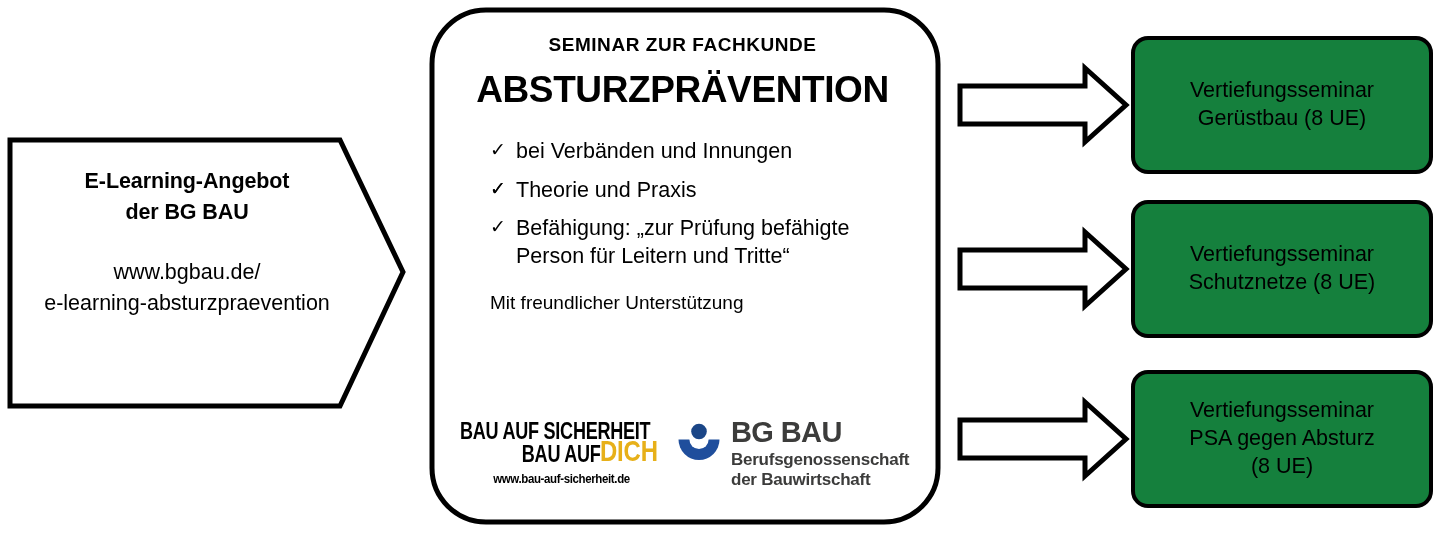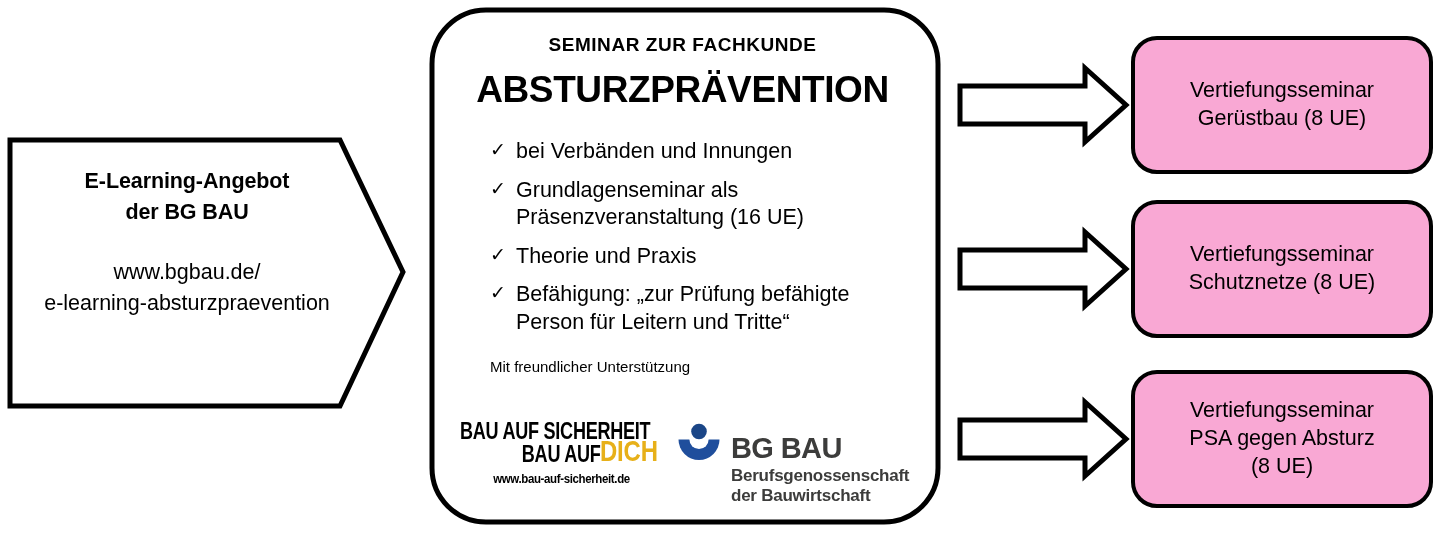--- a/index.html
+++ b/index.html
@@ -101,21 +101,21 @@
   }
   #bullets li .tick {
     position: absolute;
     left: 0;
     top: 0px;
     font-size: 19px;
   }
   #support-line {
     margin-top: 22px;
     padding-left: 30px;
-    font-size: 15px;
+    font-size: 19px;
   }
 
   
   #logos {
     position: absolute;
     left: 30px;
     bottom: 16px;
     width: 450px;
     height: 90px;
   }
@@ -180,21 +180,20 @@
     align-items: flex-start;
   }
   #bgbau-mark {
     width: 46px;
     height: 40px;
     flex: 0 0 auto;
     margin-top: 2px;
   }
   #bgbau-words {
     margin-left: 9px;
-    margin-top: 16px;
   }
   .bgbau-name {
     font-size: 29px;
     font-weight: bold;
     letter-spacing: -0.6px;
     line-height: 1;
     white-space: nowrap;
   }
   .bgbau-sub {
     font-size: 17px;
@@ -203,22 +202,22 @@
     letter-spacing: -0.25px;
     margin-top: 3px;
     white-space: nowrap;
   }
 
   
   .right-box {
     position: absolute;
     box-sizing: border-box;
     border: 4px solid #000000;
-    border-radius: 26px;
-    background: #f9a8d4;
+    border-radius: 17px;
+    background: #15803d;
     display: flex;
     align-items: center;
     justify-content: center;
     text-align: center;
   }
   .right-box .rb-text {
     font-size: 21.5px;
     line-height: 1.3;
     padding: 0 10px;
   }
@@ -273,21 +272,20 @@
       <div class="seminar-kicker">SEMINAR ZUR FACHKUNDE</div>
       <div class="seminar-title">ABSTURZPRÄVENTION</div>
 
       <ul id="bullets">
         <li>
           <span class="tick">✓</span>
           <span>bei Verbänden und Innungen</span>
         </li>
         <li>
           <span class="tick">✓</span>
-          <span>Grundlagenseminar als Präsenzveranstaltung (16 UE)</span>
         </li>
         <li>
           <span class="tick">✓</span>
           <span>Theorie und Praxis</span>
         </li>
         <li>
           <span class="tick">✓</span>
           <span>Befähigung: „zur Prüfung befähigte Person für Leitern und Tritte“</span>
         </li>
       </ul>

